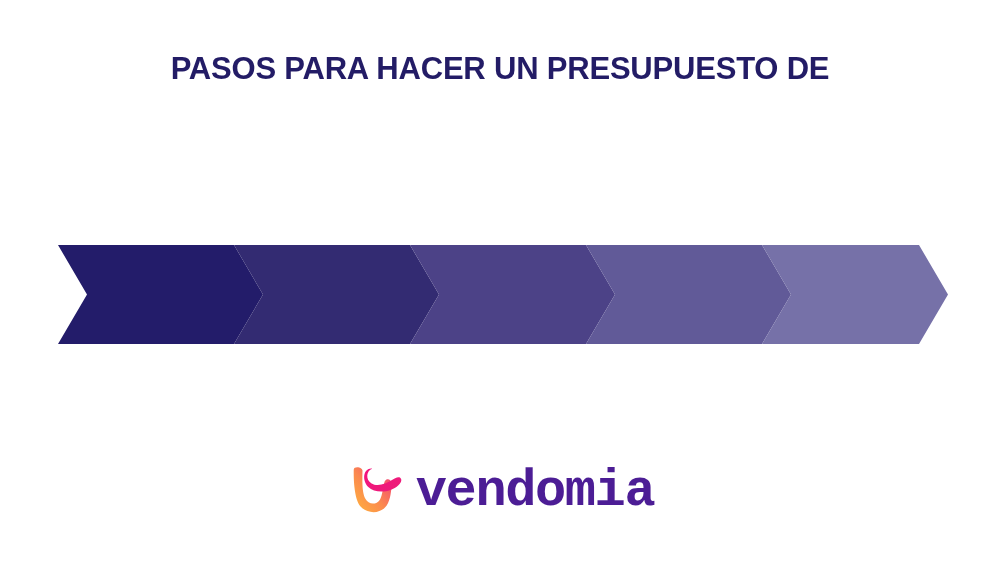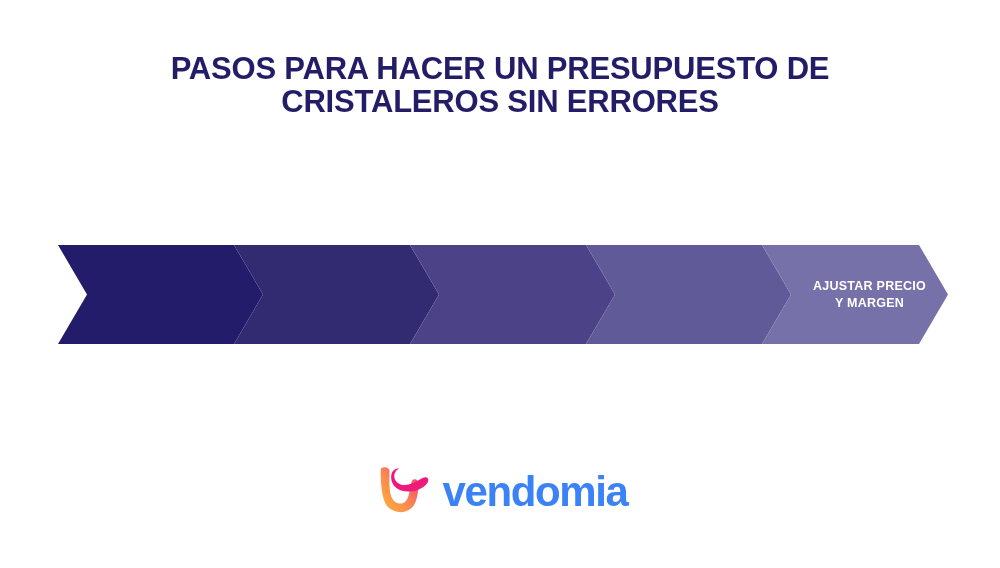--- a/index.html
+++ b/index.html
@@ -90,38 +90,37 @@
     align-items: center;
     justify-content: center;
     gap: 8px;
   }
   .logo-mark {
     width: 62px;
     height: 62px;
     display: block;
   }
   .logo-word {
-    font-family: Liberation Sans, sans-serif;
+    font-family: Liberation Mono, monospace;
     font-weight: bold;
-    font-size: 42px;
+    font-size: 52px;
     line-height: 42px;
     letter-spacing: -1.4px;
-    color: #3b82f6;
+    color: #4c1d95;
     position: relative;
     top: 3px;
   }
 </style>
 </head>
 <body>
 
 <div id="infographic">
 
   <div class="title-block">
     <span class="title-line">PASOS PARA HACER UN PRESUPUESTO DE</span>
-    <span class="title-line">CRISTALEROS SIN ERRORES</span>
   </div>
 
   <div class="flow">
 
     <svg class="flow-svg" viewBox="0 0 890 99" preserveAspectRatio="none">
 
       <polygon points="0,0 176,0 205,49.5 176,99 0,99 29,49.5" fill="#231c6a"></polygon>
 
       <polygon points="176,0 352,0 381,49.5 352,99 176,99 205,49.5" fill="#332b72"></polygon>
 
@@ -129,24 +128,20 @@
 
       <polygon points="528,0 704,0 733,49.5 704,99 528,99 557,49.5" fill="#615a98"></polygon>
 
       <polygon points="704,0 861,0 890,49.5 861,99 704,99 733,49.5" fill="#7671a8"></polygon>
     </svg>
 
 
 
 
 
-    <div class="step-label" style="left:733px; width:157px;">
-      <span>AJUSTAR PRECIO</span>
-      <span>Y MARGEN</span>
-    </div>
 
   </div>
 
   <div class="logo">
     <svg class="logo-mark" viewBox="0 0 64 64">
       <defs>
         <linearGradient id="vgrad" x1="0" y1="1" x2="1" y2="0">
           <stop offset="0%" stop-color="#ffb43c"></stop>
           <stop offset="45%" stop-color="#fb8a4e"></stop>
           <stop offset="100%" stop-color="#f0347f"></stop>

